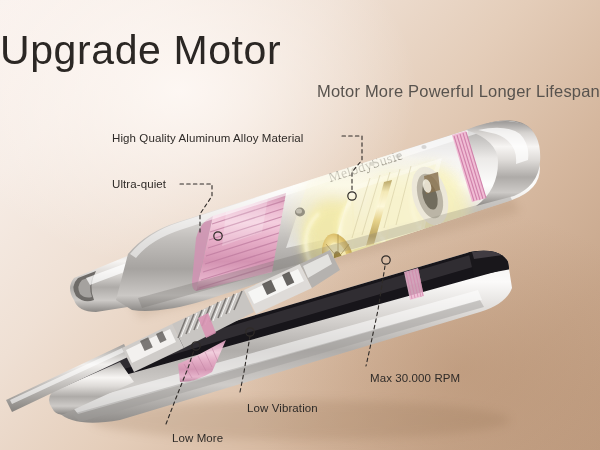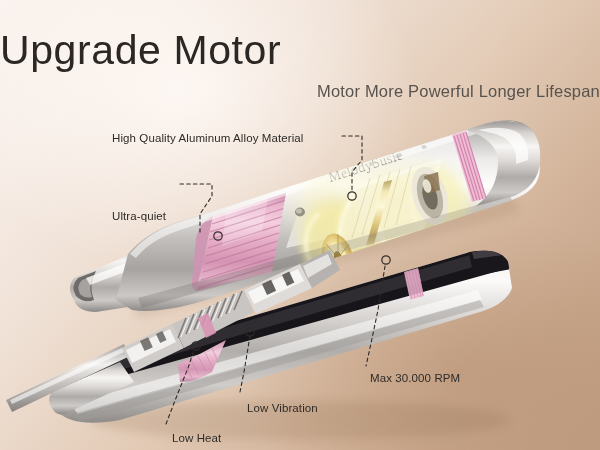--- a/index.html
+++ b/index.html
@@ -84,21 +84,21 @@
   
   .callout {
     position: absolute;
     font-size: 11.5px;
     line-height: 14px;
     color: #2f2b28;
     white-space: nowrap;
     letter-spacing: 0.1px;
   }
   .c-alloy    { left: 112px; top: 131px; }
-  .c-quiet    { left: 112px; top: 177px; margin-top: 32px; }
+  .c-quiet    { left: 112px; top: 177px; }
   .c-rpm      { left: 370px; top: 371px; }
   .c-vibe     { left: 247px; top: 401px; }
   .c-heat     { left: 172px; top: 431px; }
 </style>
 </head>
 <body>
 
 <div id="poster">
 
   <div class="wash-a"></div>
@@ -462,15 +462,15 @@
   <div class="subtitle">Motor More Powerful Longer Lifespan</div>
 
   <div class="callout c-alloy">High Quality Aluminum Alloy Material</div>
 
   <div class="callout c-quiet">Ultra-quiet</div>
 
   <div class="callout c-rpm">Max 30.000 RPM</div>
 
   <div class="callout c-vibe">Low Vibration</div>
 
-  <div class="callout c-heat">Low Heat</div>
+  <div class="callout c-heat">Low More</div>
 
 </div>
 
 </body></html>

